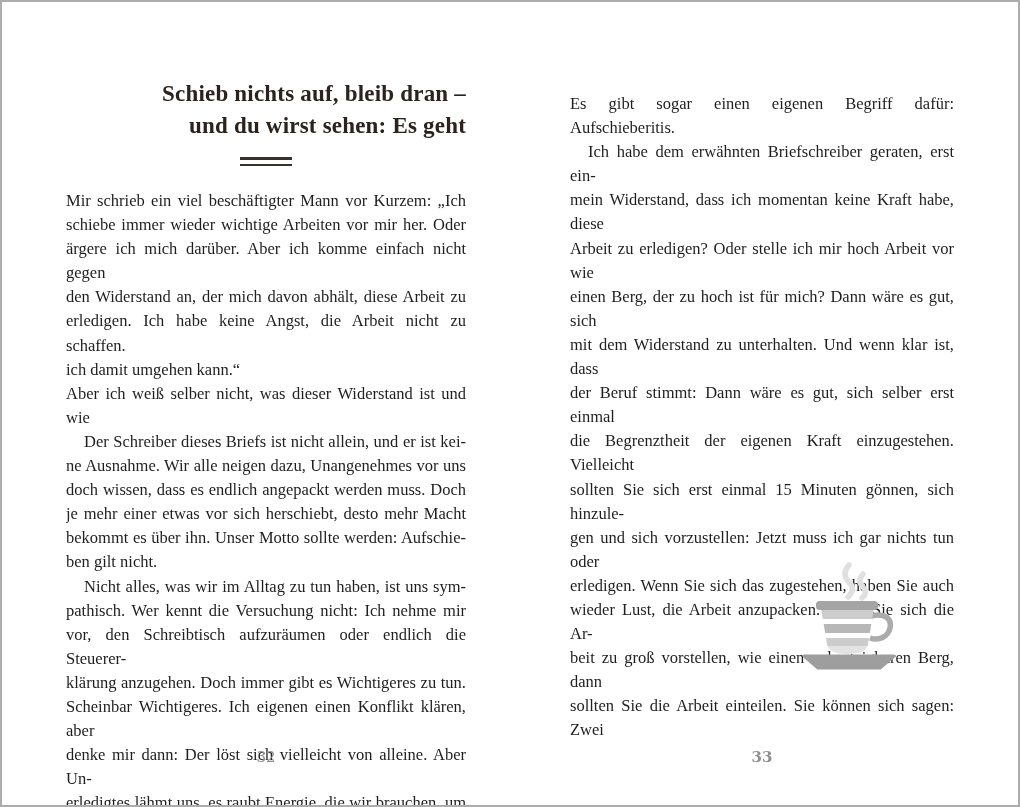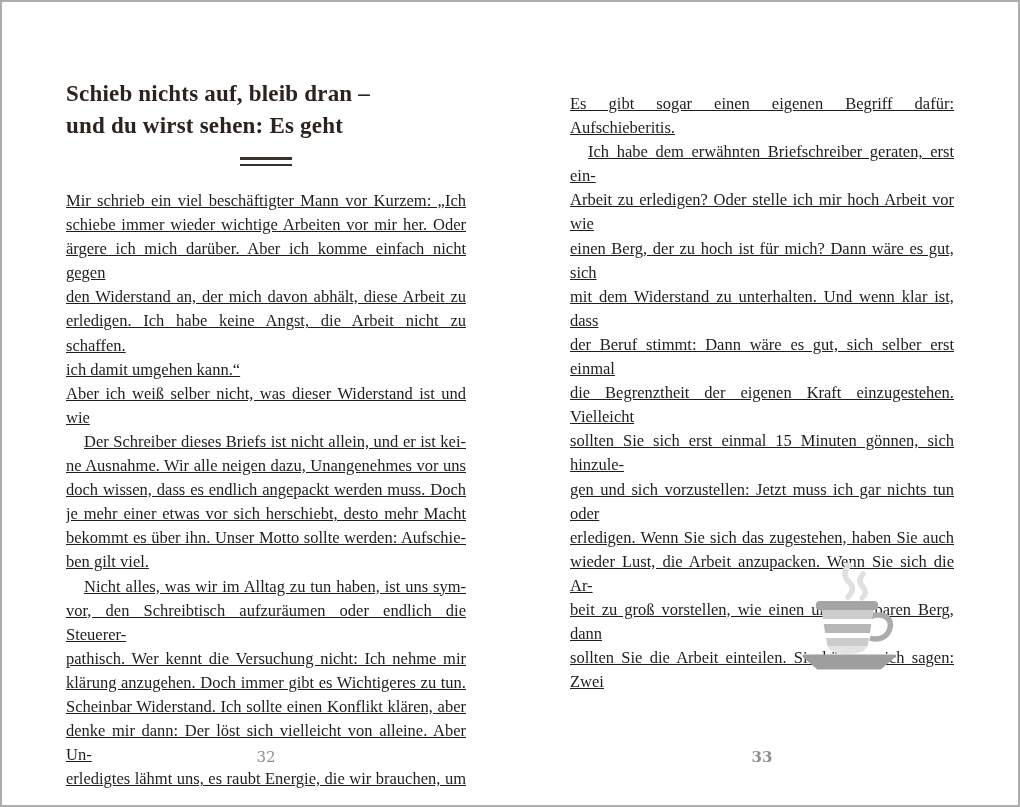--- a/index.html
+++ b/index.html
@@ -11,21 +11,21 @@
     background:#ffffff;
     border:2px solid #adadad;
     overflow:hidden;
     font-family:"Liberation Serif", serif;
     color:#1e1e1e;
   }
 
   
   .chapter-heading {
     position:absolute; left:64px; top:76px; width:400px;
-    text-align:left;
+    text-align:right;
     font-family:"Liberation Serif", serif;
     font-weight:700;
     font-size:23px; line-height:32px;
     color:#2c231e;
     letter-spacing:0.2px;
   }
   .divider {
     position:absolute; left:64px; top:155px; width:400px;
     display:flex; flex-direction:column; align-items:center;
   }
@@ -43,21 +43,20 @@
   }
   .body-left  { left:64px;  top:187px; width:400px; }
   .body-right { left:568px; top:90px;  width:384px; }
 
   .para { margin:0; }
   .line {
     text-align:justify;
     text-align-last:justify;
     overflow:hidden;
     white-space:normal;
-    text-decoration:underline;
   }
   .line.last   { text-align-last:left; }
   .line.indent { text-indent:18px; }
 
   
   .page-num {
     position:absolute; top:746px;
     text-align:center;
     font-family:"DejaVu Serif", serif;
     font-size:15px; line-height:18px;
@@ -97,41 +96,42 @@
         <div class="line">erledigen. Ich habe keine Angst, die Arbeit nicht zu schaffen.</div>
         <div class="line last">ich damit umgehen kann.“</div>
         <div class="line">Aber ich weiß selber nicht, was dieser Widerstand ist und wie</div>
       </div>
       <div class="para">
         <div class="line indent">Der Schreiber dieses Briefs ist nicht allein, und er ist kei-</div>
         <div class="line">ne Ausnahme. Wir alle neigen dazu, Unangenehmes vor uns</div>
         <div class="line">doch wissen, dass es endlich angepackt werden muss. Doch</div>
         <div class="line">je mehr einer etwas vor sich herschiebt, desto mehr Macht</div>
         <div class="line">bekommt es über ihn. Unser Motto sollte werden: Aufschie-</div>
-        <div class="line last">ben gilt viel.</div>
+        <div class="line last">ben gilt nicht.</div>
       </div>
       <div class="para">
         <div class="line indent">Nicht alles, was wir im Alltag zu tun haben, ist uns sym-</div>
+        <div class="line">pathisch. Wer kennt die Versuchung nicht: Ich nehme mir</div>
         <div class="line">vor, den Schreibtisch aufzuräumen oder endlich die Steuerer-</div>
-        <div class="line">pathisch. Wer kennt die Versuchung nicht: Ich nehme mir</div>
         <div class="line">klärung anzugehen. Doch immer gibt es Wichtigeres zu tun.</div>
-        <div class="line">Scheinbar Widerstand. Ich sollte einen Konflikt klären, aber</div>
+        <div class="line">Scheinbar Wichtigeres. Ich eigenen einen Konflikt klären, aber</div>
         <div class="line">denke mir dann: Der löst sich vielleicht von alleine. Aber Un-</div>
         <div class="line">erledigtes lähmt uns, es raubt Energie, die wir brauchen, um</div>
       </div>
     </div>
 
   <div class="page-num left">32</div>
 
   <div class="body-col body-right">
       <div class="para">
         <div class="line last">Es gibt sogar einen eigenen Begriff dafür: Aufschieberitis.</div>
       </div>
       <div class="para">
         <div class="line indent">Ich habe dem erwähnten Briefschreiber geraten, erst ein-</div>
+        <div class="line">mein Widerstand, dass ich momentan keine Kraft habe, diese</div>
         <div class="line">Arbeit zu erledigen? Oder stelle ich mir hoch Arbeit vor wie</div>
         <div class="line">einen Berg, der zu hoch ist für mich? Dann wäre es gut, sich</div>
         <div class="line">mit dem Widerstand zu unterhalten. Und wenn klar ist, dass</div>
         <div class="line">der Beruf stimmt: Dann wäre es gut, sich selber erst einmal</div>
         <div class="line">die Begrenztheit der eigenen Kraft einzugestehen. Vielleicht</div>
         <div class="line">sollten Sie sich erst einmal 15 Minuten gönnen, sich hinzule-</div>
         <div class="line">gen und sich vorzustellen: Jetzt muss ich gar nichts tun oder</div>
         <div class="line">erledigen. Wenn Sie sich das zugestehen, haben Sie auch</div>
         <div class="line">wieder Lust, die Arbeit anzupacken. Wenn Sie sich die Ar-</div>
         <div class="line">beit zu groß vorstellen, wie einen unbesteigbaren Berg, dann</div>

